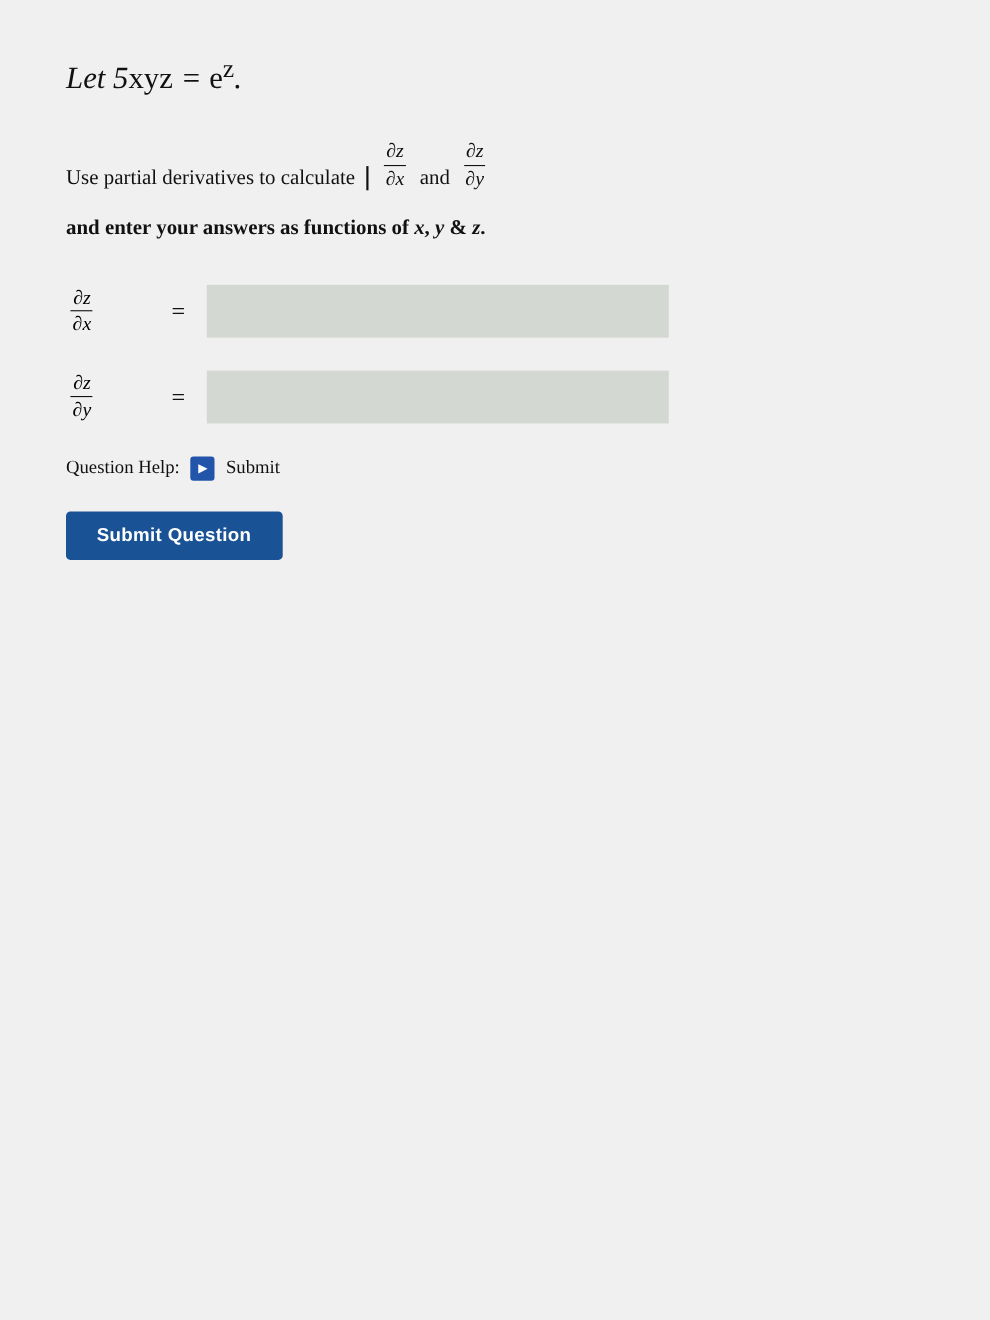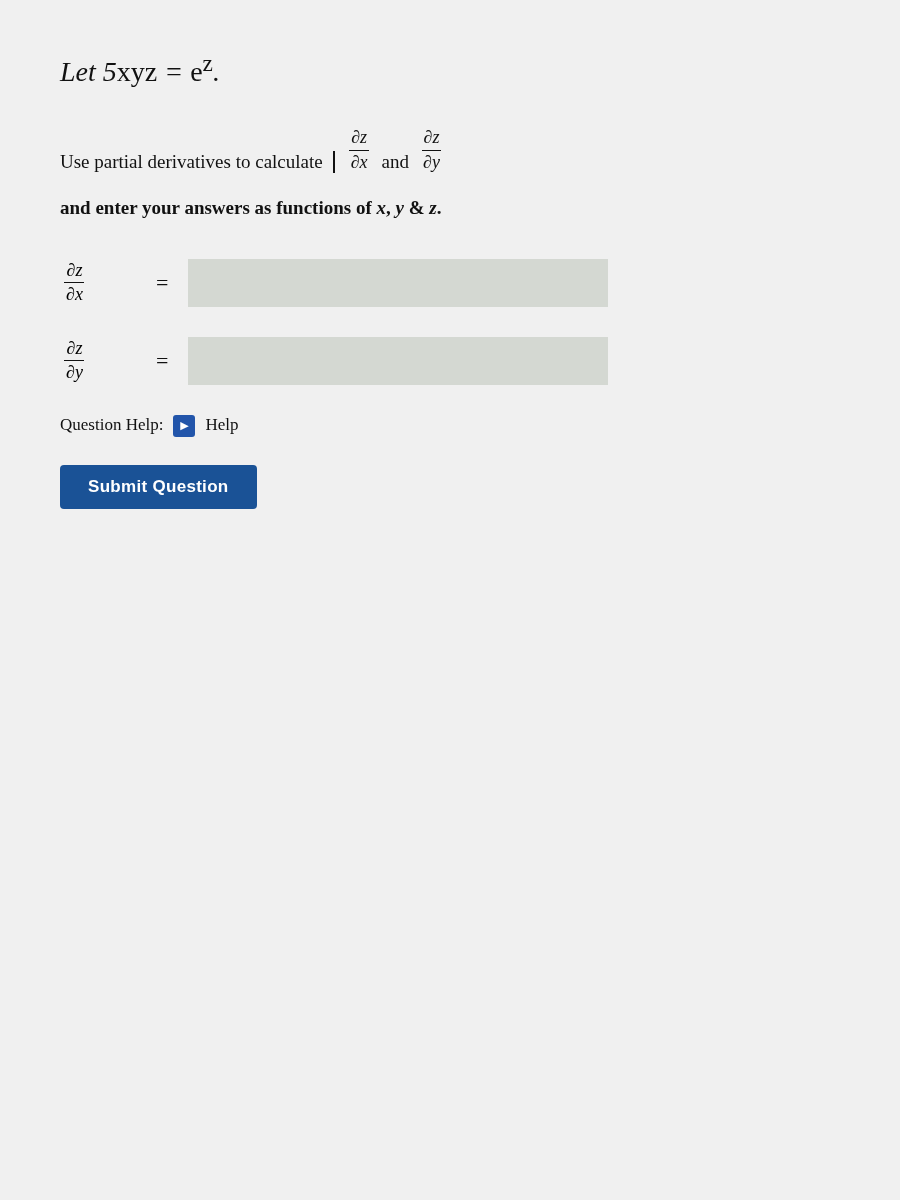--- a/index.html
+++ b/index.html
@@ -216,19 +216,19 @@
       </span>
     </div>
     <span class="equals-sign">=</span>
     <input type="text" class="answer-input" placeholder="" style="">
   </div>
 
   
   <div class="question-help-row">
     <span>Question Help:</span>
     <span class="video-icon">▶</span>
-    <span class="video-label">Help</span>
+    <span class="video-label">Submit</span>
   </div>
 
   
   <button class="submit-btn">Submit Question</button>
 
 </div>
 
 </body></html>

